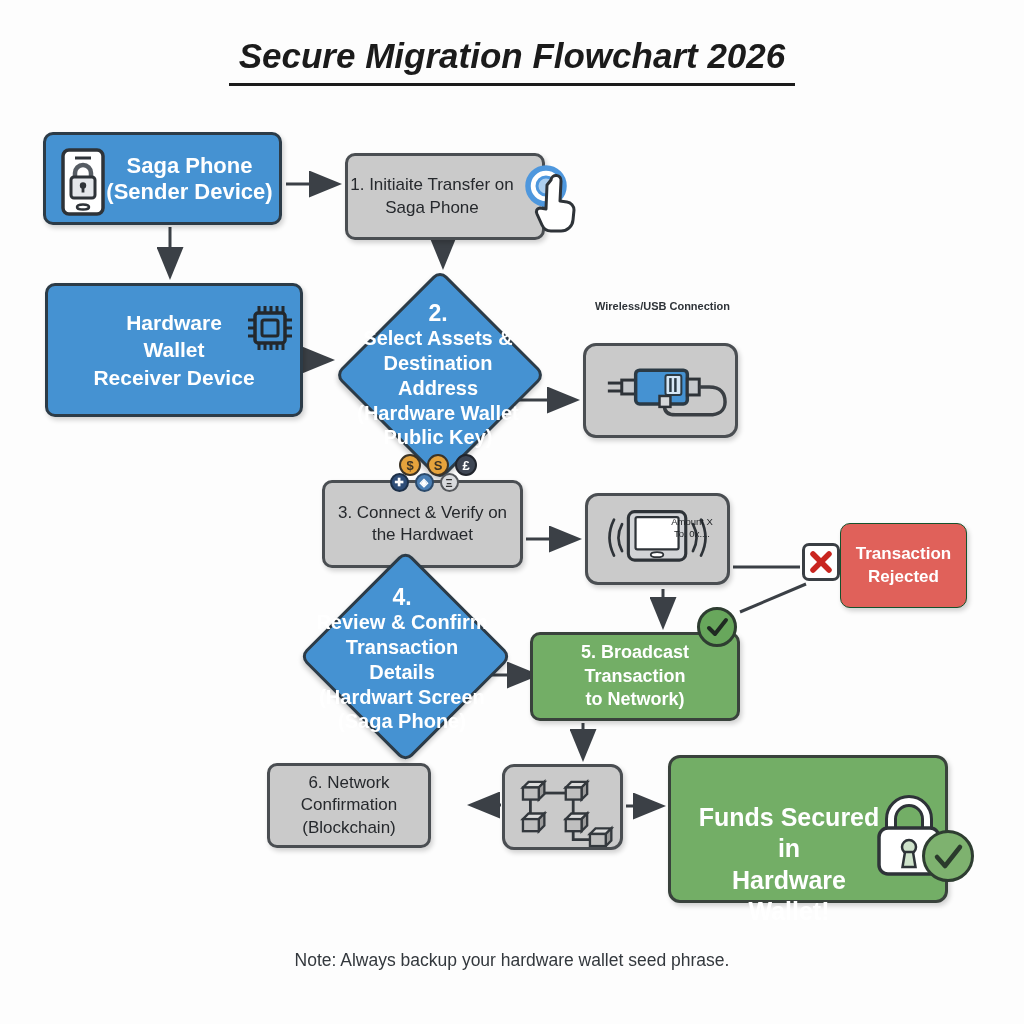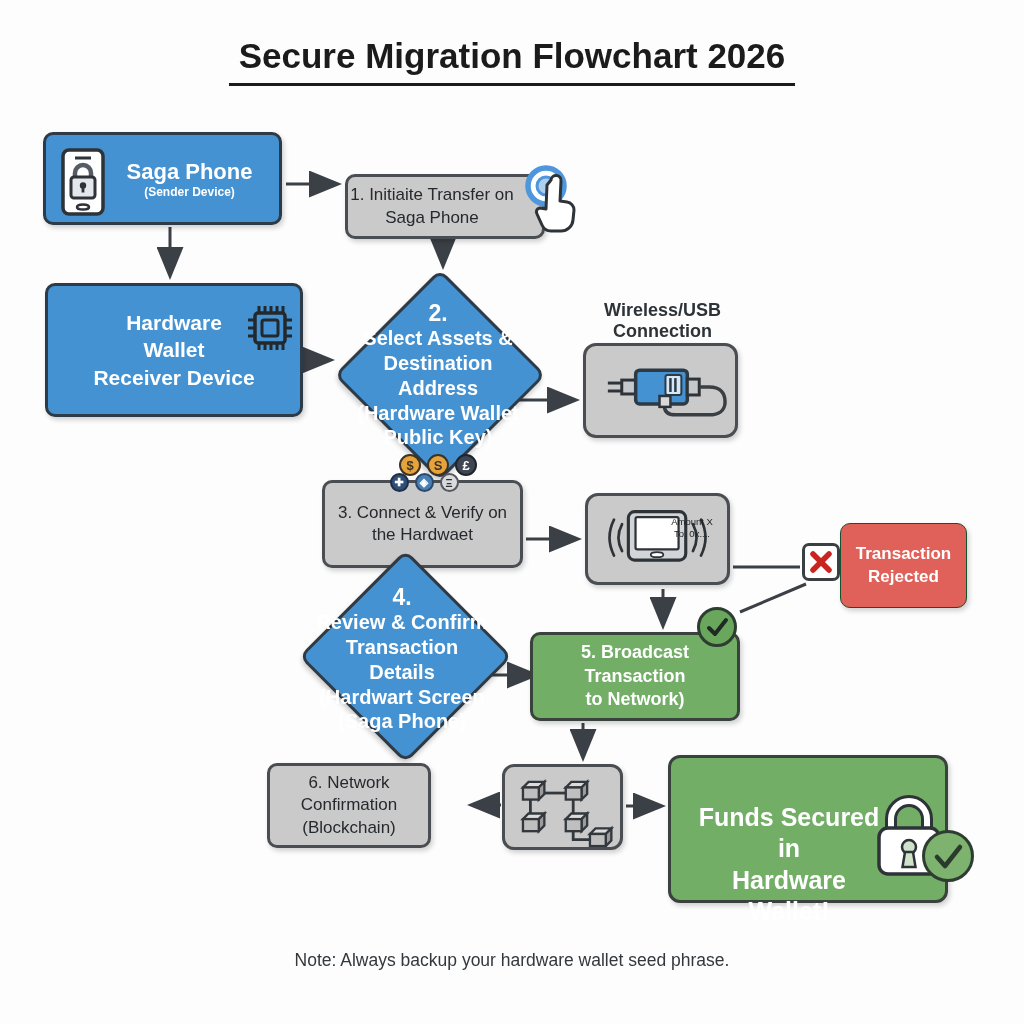--- a/index.html
+++ b/index.html
@@ -7,21 +7,21 @@
           font-family:"Liberation Sans",sans-serif;overflow:hidden;}
   .wires{position:absolute;left:0;top:0;z-index:1;}
   .node{position:absolute;box-sizing:border-box;z-index:2;display:flex;align-items:center;
         justify-content:center;text-align:center;border-radius:10px;
         box-shadow:2px 3px 5px rgba(0,0,0,.18);}
   .blue{background:#4592d2;border:3px solid #2c3b47;color:#fff;}
   .gray{background:#cacaca;border:3px solid #4a4e52;color:#26292d;}
   .green{background:#73ae66;border:3px solid #39423c;color:#fff;}
   .red{background:#e0615a;border:1px solid #14532d;color:#fff;}
   .ml{white-space:pre-line;}
-  .title-wrap{position:absolute;top:36px;left:0;width:100%;text-align:center;z-index:2;}
+  .title-wrap{position:absolute;top:36px;left:0;width:100%;text-align:center;z-index:2;font-style:italic;}
   .title{display:inline-block;font-size:35px;font-weight:700;color:#1b1b1b;
          border-bottom:3px solid #1b1b1b;padding:0 10px 7px;}
   .diamond{position:absolute;transform:rotate(45deg);background:#4592d2;
            border:3px solid #2c3b47;border-radius:10px;z-index:2;
            box-shadow:2px 3px 5px rgba(0,0,0,.2);}
   .dtext{position:absolute;z-index:3;color:#fff;text-align:center;}
   .dnum{font-size:23px;font-weight:700;line-height:1.1;}
   .dbody{font-size:20px;font-weight:600;line-height:1.24;}
   .label-sm{font-size:17px;font-weight:500;line-height:1.3;}
   .coins{display:flex;justify-content:center;gap:6px;margin-top:4px;}
@@ -36,21 +36,21 @@
   .c-blue{background:#4a7fb5;border:2px solid #2b4a6b;color:#fff;}
   .c-silver{background:#d8dadd;border:2px solid #55585c;color:#333;}
   .circle-badge{position:absolute;border-radius:50%;z-index:4;box-sizing:border-box;
                 background:#72ab63;border:3px solid #2e3d31;display:flex;
                 align-items:center;justify-content:center;}
   .x-badge{position:absolute;z-index:4;box-sizing:border-box;background:#ffffff;
            border:3px solid #3a3f44;border-radius:7px;display:flex;
            align-items:center;justify-content:center;}
   .screen-text{position:absolute;z-index:4;font-size:9.5px;line-height:1.25;color:#1d2023;
                text-align:center;white-space:pre-line;font-weight:500;}
-  .conn-label{position:absolute;z-index:2;font-size:18px;font-weight:600;color:#2e3338;
+  .conn-label{position:absolute;z-index:2;font-size:11px;font-weight:600;color:#2e3338;
               text-align:center;}
   .note{position:absolute;top:950px;left:0;width:100%;text-align:center;z-index:2;
         font-size:17.5px;color:#33383d;}
   .icon-abs{position:absolute;z-index:4;}
 </style>
 </head>
 <body>
 
 <div class="canvas">
 
@@ -86,25 +86,25 @@
       <rect x="3" y="3" width="40" height="64" rx="6" fill="#ffffff" stroke="#2e3338" stroke-width="3.5"></rect>
       <line x1="15" y1="11" x2="31" y2="11" stroke="#2e3338" stroke-width="3"></line>
       <ellipse cx="23" cy="60" rx="6" ry="2.6" fill="#fff" stroke="#2e3338" stroke-width="2.5"></ellipse>
       <path d="M15,31 v-5 a8,8 0 0 1 16,0 v5" fill="none" stroke="#565c63" stroke-width="4.5"></path>
       <rect x="11" y="30" width="24" height="21" rx="3" fill="#e4e7eb" stroke="#2e3338" stroke-width="3"></rect>
       <circle cx="23" cy="38.5" r="3.2" fill="#2e3338"></circle>
       <rect x="21.6" y="39" width="2.8" height="6.5" fill="#2e3338"></rect>
     </svg>
     <div style="margin-left:54px;">
       <div style="font-size:22px;font-weight:700;">Saga Phone</div>
-      <div style="font-size:12px;font-weight:600;">(Sender Device)</div>
+      <div style="font-size:22px;font-weight:600;">(Sender Device)</div>
     </div>
   </div>
 
-  <div class="node gray" style="left:345px;top:153px;width:200px;height:65px;margin-top:21px;">
+  <div class="node gray" style="left:345px;top:153px;width:200px;height:87px;">
     <div class="label-sm ml" style="padding-right:26px;">1. Initiaite Transfer on
 Saga Phone</div>
   </div>
   <svg class="icon-abs" style="left:518px;top:158px;" width="72" height="86" viewBox="0 0 72 86">
     <circle cx="28" cy="28" r="18" fill="#ffffff" stroke="#4e97dd" stroke-width="5.5"></circle>
     <circle cx="28" cy="28" r="9" fill="#aecfee" stroke="#4e97dd" stroke-width="3"></circle>
     <path d="M33,22 a5,5 0 0 1 10,1 l-1,20 7,1 a8,8 0 0 1 7,8 l-1,10 a12,12 0 0 1 -12,11 l-10,0 a10,10 0 0 1 -9,-6 l-5,-11 q-2,-5 3,-6 l6,1 1,-24 z" fill="#ffffff" stroke="#2e3338" stroke-width="3" stroke-linejoin="round"></path>
   </svg>
 
   <div class="node blue" style="left:45px;top:283px;width:258px;height:134px;">

